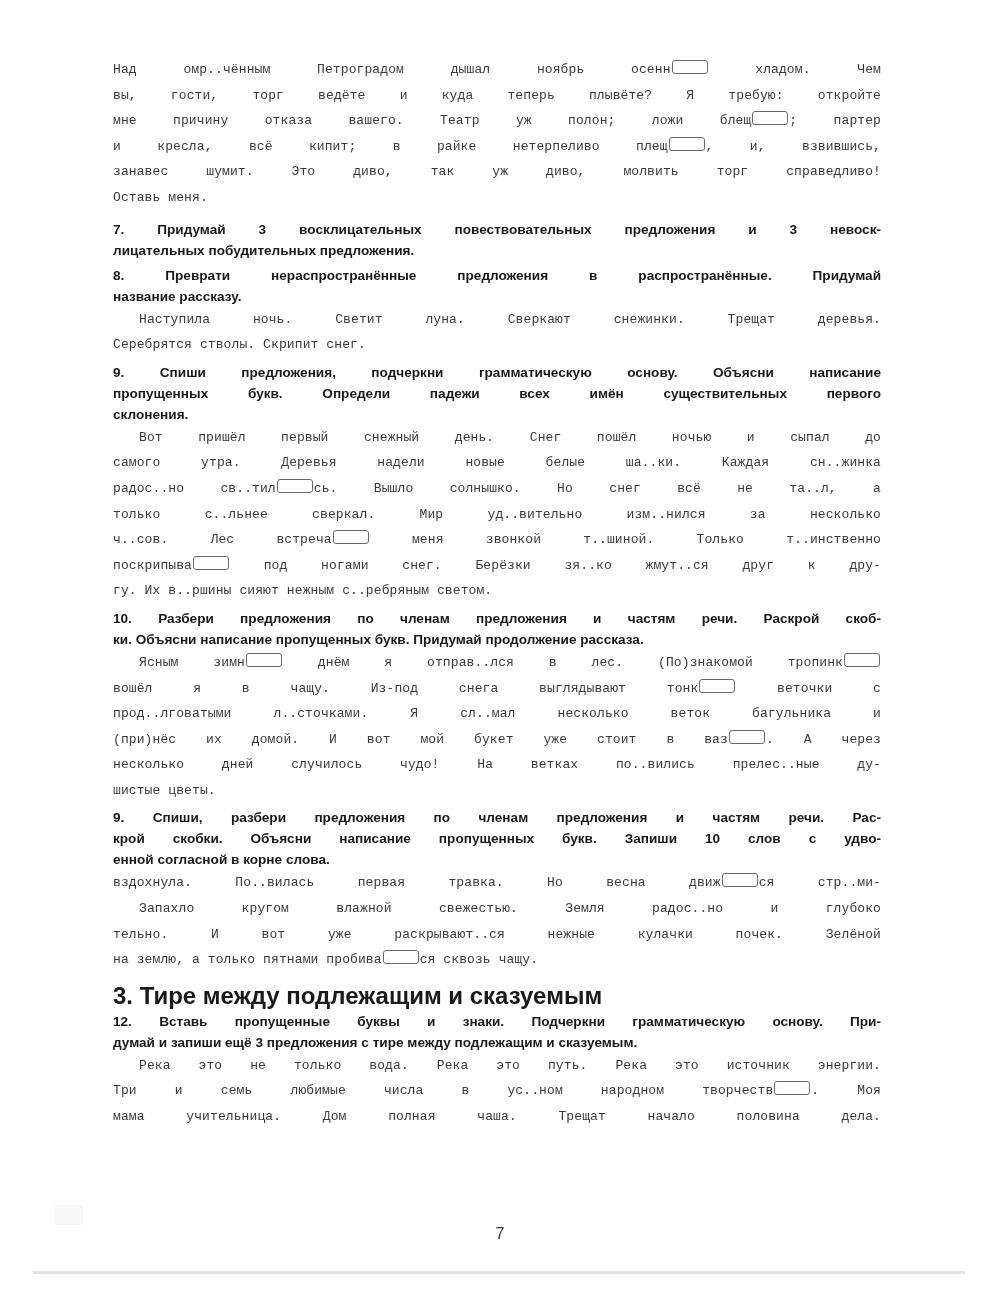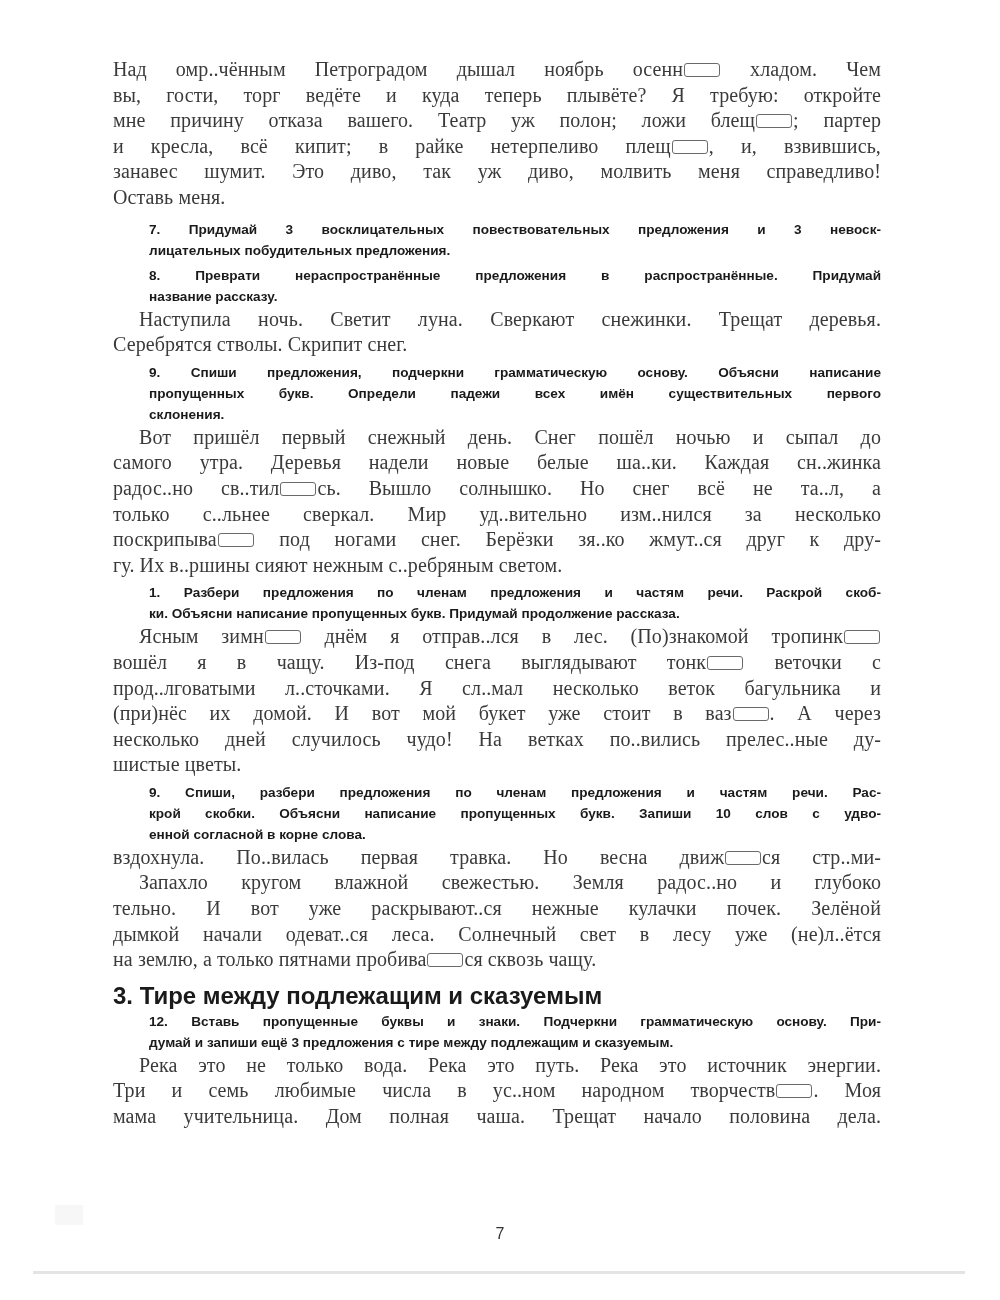--- a/index.html
+++ b/index.html
@@ -1,42 +1,41 @@
 <!DOCTYPE html>
 <html><head>
 <meta charset="utf-8">
 <style>
   html, body { margin: 0; padding: 0; background: #ffffff; }
   body { width: 1000px; height: 1300px; position: relative; overflow: hidden; }
   .page { position: absolute; left: 0; top: 0; width: 1000px; height: 1300px; background: #fff; }
   .col { position: absolute; left: 113px; width: 768px; }
   .body-line {
-    font-family: Liberation Serif, serif;
-    font-size: 20px;
+    font-family: Liberation Mono, monospace;
+    font-size: 13px;
     color: #3a3a3a;
     height: 25.6px;
     line-height: 25.6px;
     white-space: nowrap;
     text-align: justify;
     text-align-last: justify;
     letter-spacing: 0.1px;
   }
   .body-line.last { text-align-last: left; }
   .body-line.indent { padding-left: 26px; }
   .task {
     font-family: "Liberation Sans", sans-serif;
     font-size: 13.6px;
     font-weight: bold;
     color: #1a1a1a;
     height: 21px;
     line-height: 21px;
     white-space: nowrap;
     text-align: justify;
     text-align-last: justify;
-    margin-left: 36px;
   }
   .task.last { text-align-last: left; }
   .section-title {
     font-family: "Liberation Sans", sans-serif;
     font-size: 24px;
     font-weight: bold;
     color: #1a1a1a;
     height: 30px;
     line-height: 30px;
     white-space: nowrap;
@@ -71,21 +70,21 @@
 
 <div class="page">
 
   <div class="col" style="top:57px;">
 
     <div>
       <div class="body-line">Над омр..чённым Петроградом дышал ноябрь осенн<span class="blank"></span> хладом. Чем</div>
       <div class="body-line">вы, гости, торг ведёте и куда теперь плывёте? Я требую: откройте</div>
       <div class="body-line">мне причину отказа вашего. Театр уж полон; ложи блещ<span class="blank"></span>; партер</div>
       <div class="body-line">и кресла, всё кипит; в райке нетерпеливо плещ<span class="blank"></span>, и, взвившись,</div>
-      <div class="body-line">занавес шумит. Это диво, так уж диво, молвить меня справедливо!</div>
+      <div class="body-line">занавес шумит. Это диво, так уж диво, молвить торг справедливо!</div>
       <div class="body-line last">Оставь меня.</div>
     </div>
 
     <div class="gap-m"></div>
 
     <div>
       <div class="task">7. Придумай 3 восклицательных повествовательных предложения и 3 невоск-</div>
       <div class="task last">лицательных побудительных предложения.</div>
     </div>
 
@@ -101,47 +100,47 @@
     <div class="gap-s"></div>
 
     <div>
       <div class="task">9. Спиши предложения, подчеркни грамматическую основу. Объясни написание</div>
       <div class="task">пропущенных букв. Определи падежи всех имён существительных первого</div>
       <div class="task last">склонения.</div>
       <div class="body-line indent">Вот пришёл первый снежный день. Снег пошёл ночью и сыпал до</div>
       <div class="body-line">самого утра. Деревья надели новые белые ша..ки. Каждая сн..жинка</div>
       <div class="body-line">радос..но св..тил<span class="blank"></span>сь. Вышло солнышко. Но снег всё не та..л, а</div>
       <div class="body-line">только с..льнее сверкал. Мир уд..вительно изм..нился за несколько</div>
+      <div class="body-line">ч..сов. Лес встреча<span class="blank"></span> меня звонкой т..шиной. Только т..инственно</div>
       <div class="body-line">поскрипыва<span class="blank"></span> под ногами снег. Берёзки зя..ко жмут..ся друг к дру-</div>
       <div class="body-line last">гу. Их в..ршины сияют нежным с..ребряным светом.</div>
     </div>
 
     <div class="gap-s"></div>
 
     <div>
-      <div class="task">1. Разбери предложения по членам предложения и частям речи. Раскрой скоб-</div>
+      <div class="task">10. Разбери предложения по членам предложения и частям речи. Раскрой скоб-</div>
       <div class="task last">ки. Объясни написание пропущенных букв. Придумай продолжение рассказа.</div>
       <div class="body-line indent">Ясным зимн<span class="blank"></span> днём я отправ..лся в лес. (По)знакомой тропинк<span class="blank"></span></div>
       <div class="body-line">вошёл я в чащу. Из-под снега выглядывают тонк<span class="blank"></span>  веточки с</div>
       <div class="body-line">прод..лговатыми л..сточками. Я сл..мал несколько веток багульника и</div>
       <div class="body-line">(при)нёс их домой. И вот мой букет уже стоит в ваз<span class="blank"></span>. А через</div>
       <div class="body-line">несколько дней случилось чудо! На ветках по..вились прелес..ные ду-</div>
       <div class="body-line last">шистые цветы.</div>
     </div>
 
     <div class="gap-s"></div>
 
     <div>
       <div class="task">9. Спиши, разбери предложения по членам предложения и частям речи. Рас-</div>
       <div class="task">крой скобки. Объясни написание пропущенных букв. Запиши 10 слов с удво-</div>
       <div class="task last">енной согласной в корне слова.</div>
       <div class="body-line">вздохнула. По..вилась первая травка. Но весна движ<span class="blank"></span>ся стр..ми-</div>
       <div class="body-line indent">Запахло кругом влажной свежестью. Земля радос..но и глубоко</div>
       <div class="body-line">тельно. И вот уже раскрывают..ся нежные кулачки почек. Зелёной</div>
-      <div class="body-line">дымкой начали одеват..ся леса. Солнечный свет в лесу уже (не)л..ётся</div>
       <div class="body-line last">на землю, а только пятнами пробива<span class="blank"></span>ся сквозь чащу.</div>
     </div>
 
     <div class="gap-m"></div>
 
     <div>
       <div class="section-title">3. Тире между подлежащим и сказуемым</div>
       <div class="task">12. Вставь пропущенные буквы и знаки. Подчеркни грамматическую основу. При-</div>
       <div class="task last">думай и запиши ещё 3 предложения с тире между подлежащим и сказуемым.</div>
       <div class="body-line indent">Река это не только вода. Река это путь. Река это источник энергии.</div>

